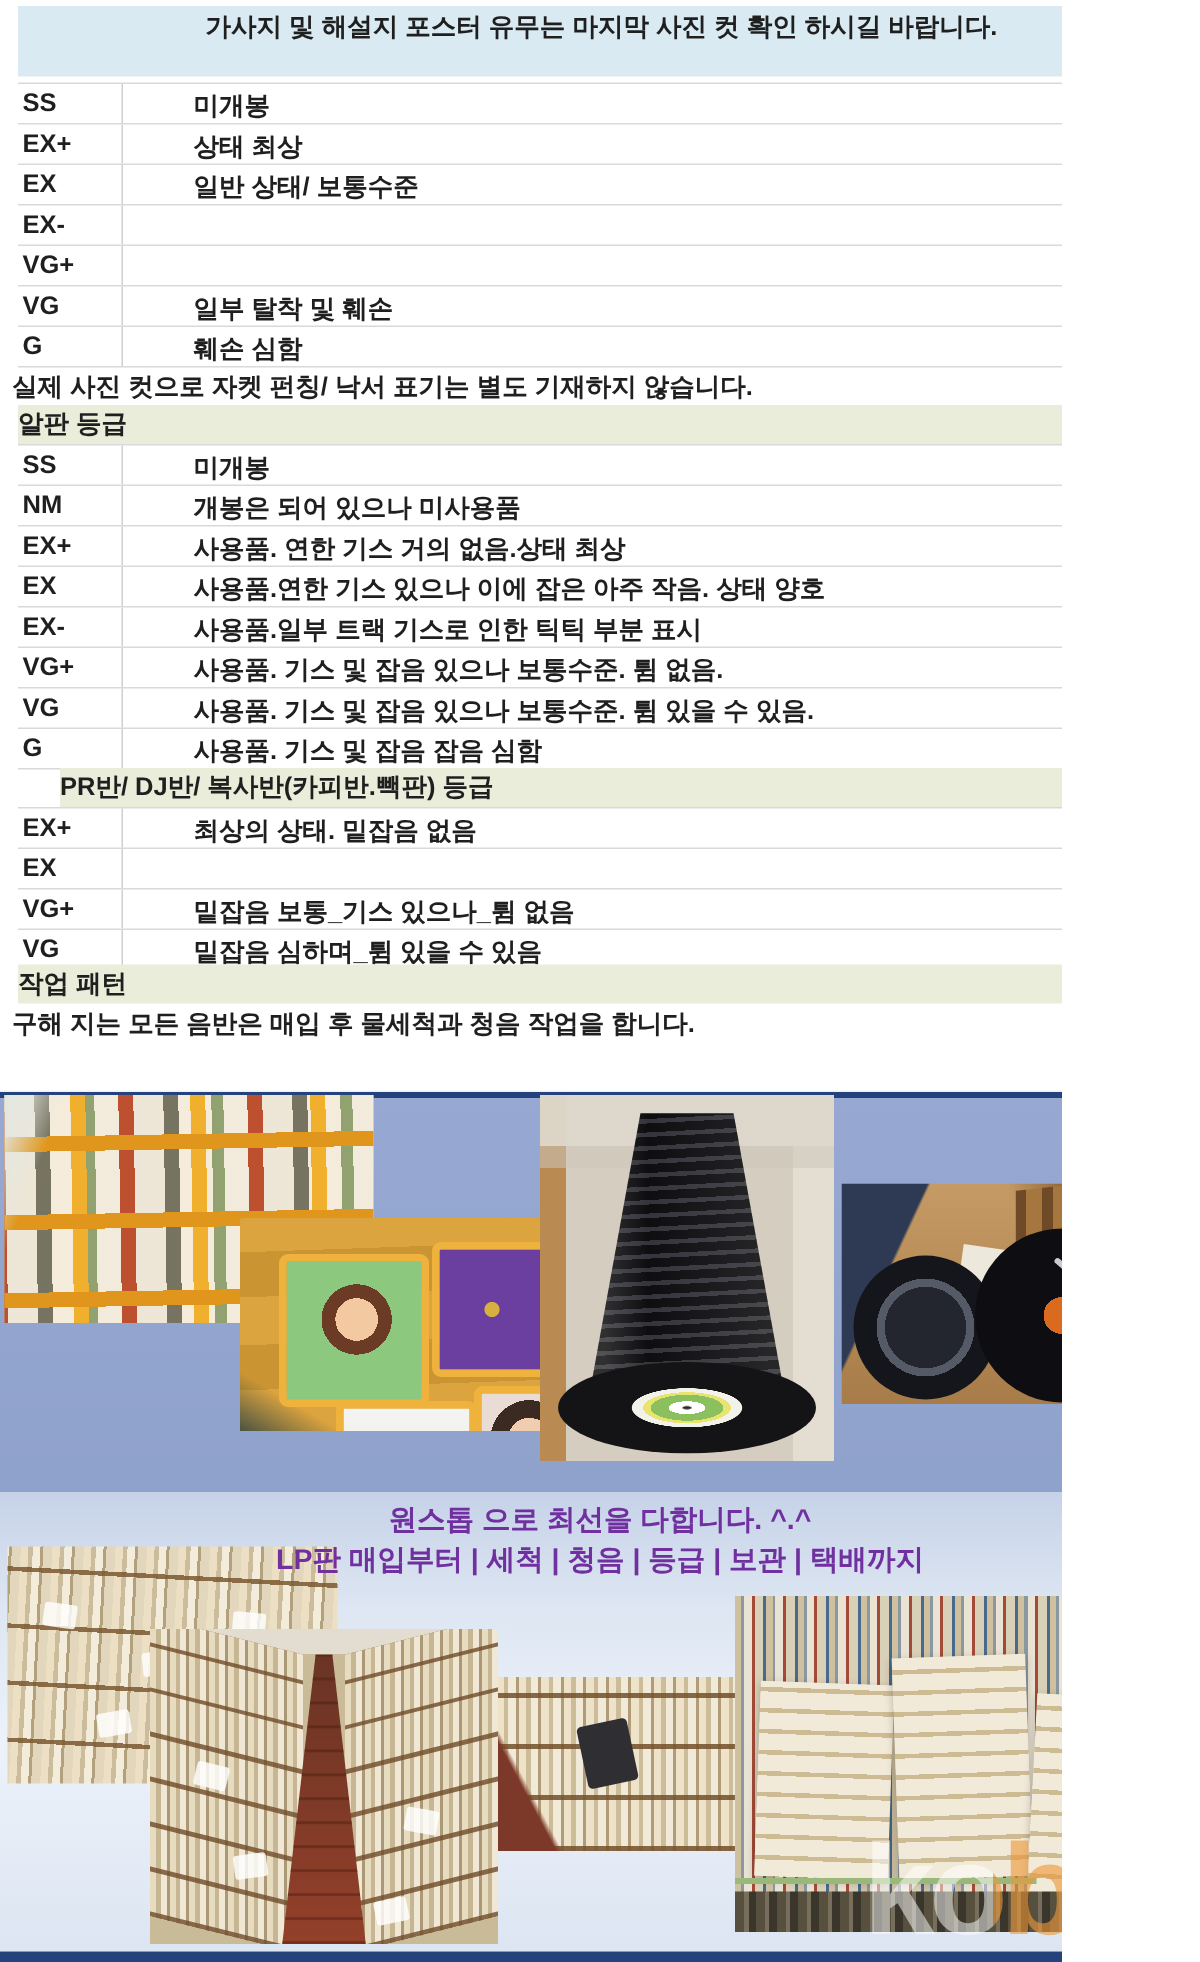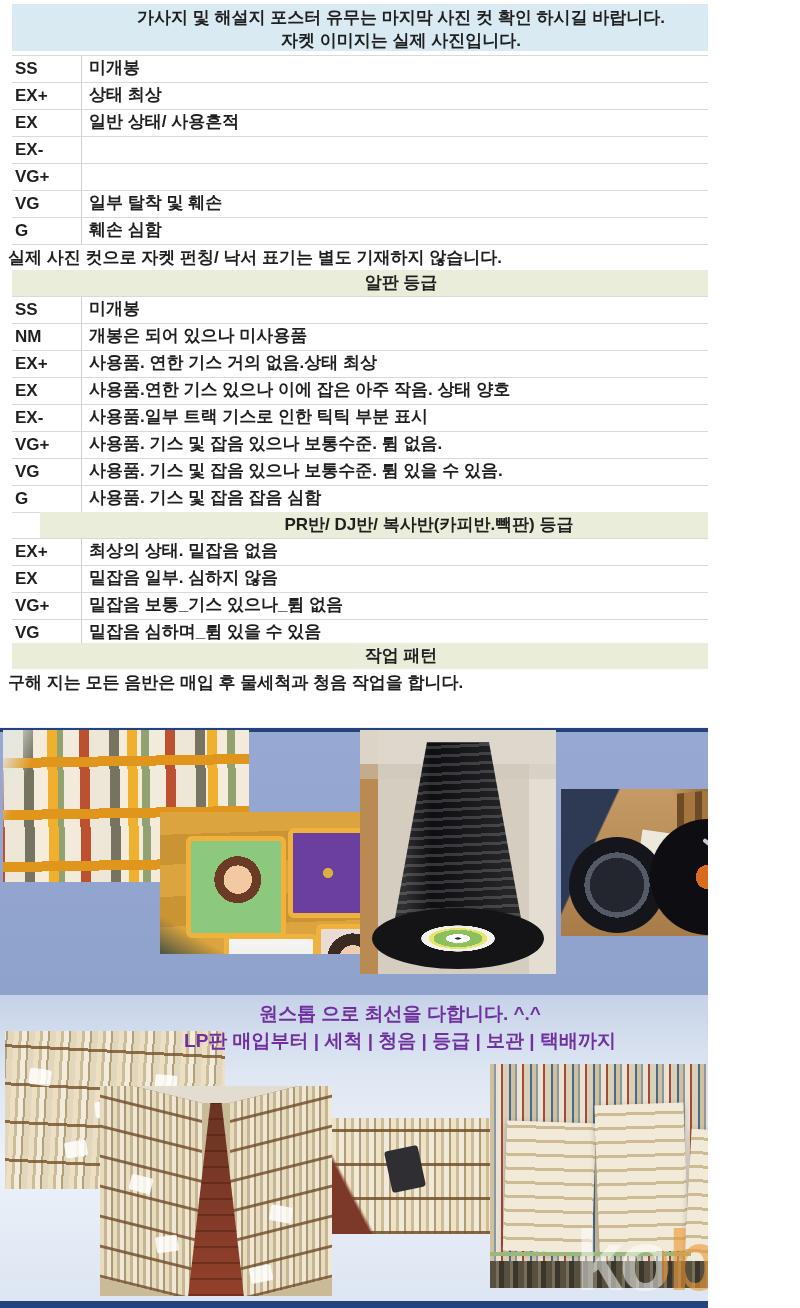--- a/index.html
+++ b/index.html
@@ -7,30 +7,30 @@
         font-family:"Liberation Sans","DejaVu Sans",sans-serif;font-weight:bold;color:#1f1f1f;}
 
   
   .top-band{position:absolute;left:12px;top:4px;width:778px;height:47px;background:#d9eaf2;
             text-align:center;font-size:17px;line-height:23px;padding-top:2px;box-sizing:border-box;}
 
   
   .gtable{position:absolute;left:12px;width:778px;border-top:1px solid #d9d9d9;}
   .t1{top:55px;} .t2{top:296px;} .t3{top:538px;}
   .grow{display:flex;height:27px;box-sizing:border-box;border-bottom:1px solid #d9d9d9;
-        align-items:flex-start;font-size:17px;}
+        align-items:flex-end;font-size:17px;}
   .gcol{flex:0 0 70px;width:70px;border-right:1px solid #cfcfcf;padding-left:3px;
         align-self:stretch;display:flex;align-items:center;box-sizing:border-box;}
-  .dcol{padding-left:7px;white-space:nowrap;}
+  .dcol{padding-left:7px;white-space:nowrap;margin-left:40px;}
 
   .note{position:absolute;left:8px;top:246px;font-size:17px;line-height:24px;white-space:nowrap;}
   .note2{top:671px;}
 
   .band-green{position:absolute;left:12px;width:778px;height:26px;background:#e9edda;
-              text-align:center;line-height:26px;font-size:17px;}
+              text-align:left;line-height:26px;font-size:17px;}
   .bg1{top:270px;} .bg2{top:512px;margin-left:28px;} .bg3{top:643px;}
 
   
   .highlight{position:absolute;left:0;top:696px;width:800px;height:30px;box-sizing:border-box;
              background:linear-gradient(180deg,#c87d00 0,#c87d00 2px,#f3a503 2px,#f3a503 26px,#e09200 26px);
              color:#6b0f00;font-size:19px;line-height:30px;padding-left:3px;white-space:nowrap;}
 
   .navy-line{position:absolute;left:0;top:727px;width:800px;height:5px;
              background:linear-gradient(180deg,#eef2f8 0 1px,#24427c 1px);}
   .navy-bottom{position:absolute;left:0;top:1301px;width:800px;height:7px;background:#24427c;}
@@ -135,38 +135,37 @@
       background:linear-gradient(90deg,rgba(255,255,255,.5) 0 38%,rgba(235,152,56,.62) 38% 78%,rgba(255,255,255,.55) 78%);
       -webkit-background-clip:text;background-clip:text;color:transparent;}
 </style>
 </head>
 <body>
 
 <div class="page">
 
   <div class="top-band">
     <div>가사지 및 해설지 포스터 유무는 마지막 사진 컷 확인 하시길 바랍니다.</div>
-    <div>자켓 이미지는 실제 사진입니다.</div>
   </div>
 
   <div class="gtable t1">
 
       <div class="grow">
         <span class="gcol">SS</span>
         <span class="dcol">미개봉</span>
       </div>
 
       <div class="grow">
         <span class="gcol">EX+</span>
         <span class="dcol">상태 최상</span>
       </div>
 
       <div class="grow">
         <span class="gcol">EX</span>
-        <span class="dcol">일반 상태/ 사용흔적</span>
+        <span class="dcol">일반 상태/ 보통수준</span>
       </div>
 
       <div class="grow">
         <span class="gcol">EX-</span>
       </div>
 
       <div class="grow">
         <span class="gcol">VG+</span>
       </div>
 
@@ -232,21 +231,20 @@
 
   <div class="gtable t3">
 
       <div class="grow">
         <span class="gcol">EX+</span>
         <span class="dcol">최상의 상태. 밑잡음 없음</span>
       </div>
 
       <div class="grow">
         <span class="gcol">EX</span>
-        <span class="dcol">밑잡음 일부. 심하지 않음</span>
       </div>
 
       <div class="grow">
         <span class="gcol">VG+</span>
         <span class="dcol">밑잡음 보통_기스 있으나_튐 없음</span>
       </div>
 
       <div class="grow">
         <span class="gcol">VG</span>
         <span class="dcol">밑잡음 심하며_튐 있을 수 있음</span>

